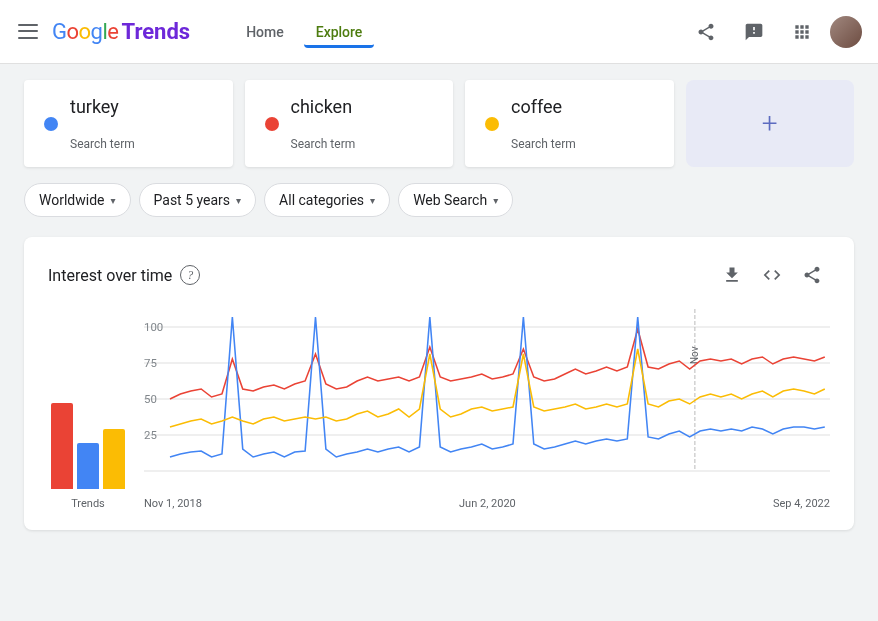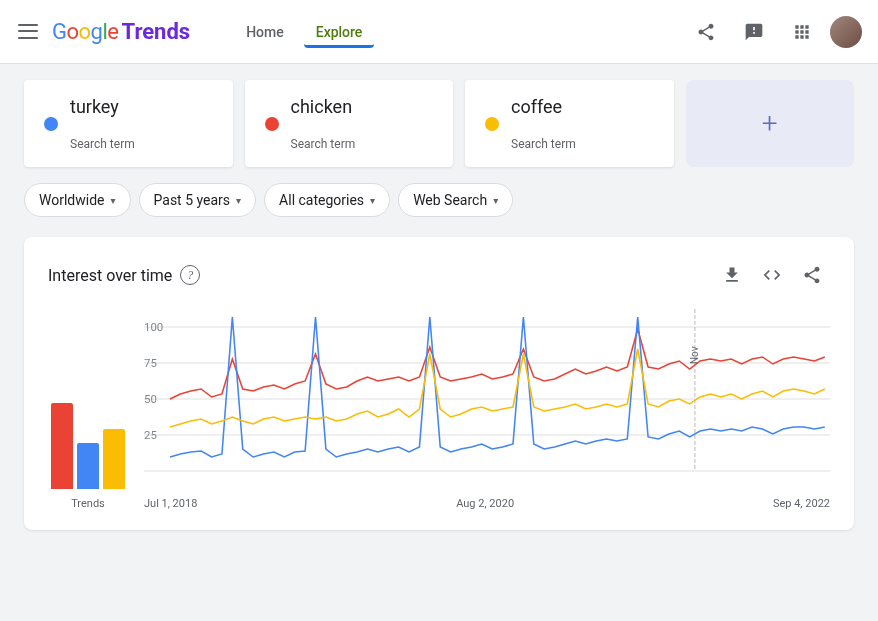--- a/index.html
+++ b/index.html
@@ -450,22 +450,22 @@
           <polyline fill="none" stroke="#4285f4" stroke-width="1.5" points="
               25,148 35,145 45,143 55,142 65,148 75,145 85,8 95,140 105,148 115,145 125,143 135,148 145,143 155,142 165,8 175,140 185,148 195,145 205,143 215,140 225,143 235,140 245,138 255,143 265,138 275,8 285,138 295,143 305,140 315,138 325,135 335,140 345,138 355,135 365,8 375,135 385,140 395,138 405,135 415,132 425,135 435,132 445,130 455,132 465,130 475,8 485,128 495,130 505,125 515,122 525,128 535,122 545,120 555,122 565,120 575,122 585,118 595,120 605,125 615,120 625,118 635,118 645,120 655,118
             "></polyline>
 
           <polyline fill="none" stroke="#fbbc04" stroke-width="1.5" points="
               25,118 35,115 45,112 55,110 65,115 75,112 85,108 95,112 105,115 115,110 125,108 135,112 145,110 155,108 165,110 175,108 185,112 195,110 205,105 215,102 225,108 235,105 245,100 255,108 265,100 275,45 285,100 295,108 305,105 315,100 325,98 335,102 345,100 355,98 365,45 375,98 385,102 395,100 405,98 415,95 425,100 435,98 445,95 455,98 465,95 475,40 485,95 495,98 505,92 515,90 525,95 535,88 545,85 555,88 565,85 575,90 585,85 595,82 605,88 615,82 625,80 635,82 645,85 655,80
             "></polyline>
         </svg>
 
         <div class="x-labels">
-          <span>Jul 1, 2018</span>
-          <span>Aug 2, 2020</span>
+          <span>Nov 1, 2018</span>
+          <span>Jun 2, 2020</span>
           <span>Sep 4, 2022</span>
         </div>
       </div>
 
     </div>
   </div>
 
 </div>
 
 </body></html>

